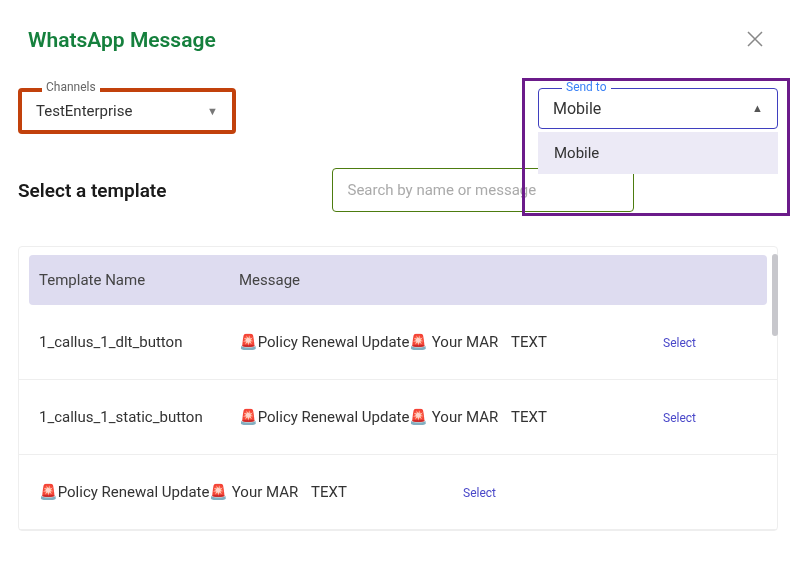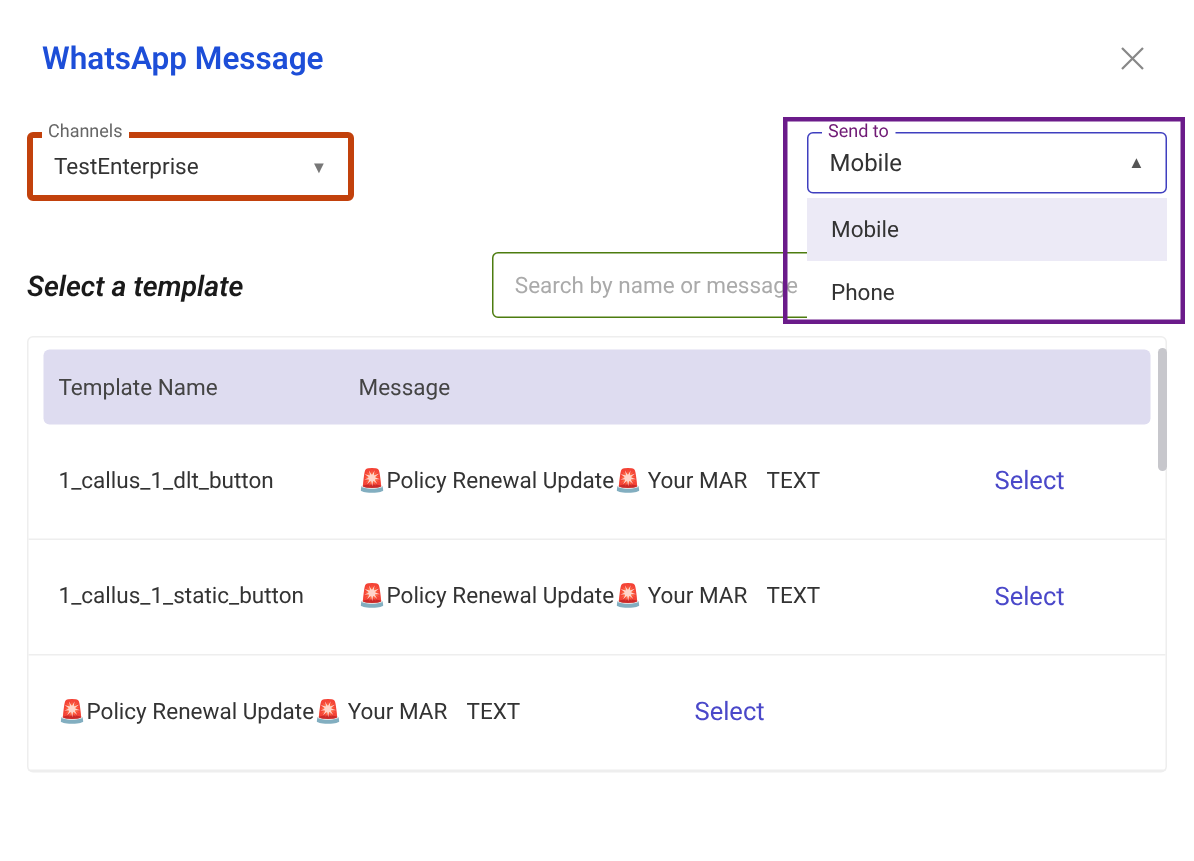--- a/index.html
+++ b/index.html
@@ -1,53 +1,53 @@
 <!DOCTYPE html>
 <html><head>
   <meta charset="utf-8">
   <style>
     * { box-sizing: border-box; margin: 0; padding: 0; font-family: -apple-system, BlinkMacSystemFont, "Segoe UI", Roboto, sans-serif; }
     body { width: 796px; height: 574px; background: #fff; position: relative; }
 
     .header { display: flex; justify-content: space-between; align-items: center; padding: 24px 28px 12px 28px; }
-    .title { font-size: 21px; font-weight: 600; color: #1d4ed8; }
+    .title { font-size: 21px; font-weight: 600; color: #15803d; }
     .close-btn { cursor: pointer; color: #888; font-size: 24px; line-height: 1; padding: 4px; }
 
     .filters { display: flex; justify-content: space-between; padding: 20px 18px 0 18px; gap: 20px; }
     .field-wrap { position: relative; }
-    .field-label { position: absolute; top: -8px; left: 10px; background: #fff; padding: 0 4px; font-size: 12px; color: #666; z-index: 2; }
+    .field-label { position: absolute; top: -8px; left: 24px; background: #fff; padding: 0 4px; font-size: 12px; color: #666; z-index: 2; }
     .select-box { border: 4px solid #c2410c; border-radius: 4px; padding: 10px 14px; min-width: 218px; display: flex; justify-content: space-between; align-items: center; cursor: pointer; font-size: 15px; color: #333; }
     .select-box .caret { color: #777; font-size: 11px; }
 
     .sendto-wrap { position: relative; }
     .highlight-box { position: absolute; top: -10px; right: -12px; width: 268px; height: 138px; border: 3px solid #6b1b8a; pointer-events: none; z-index: 5; }
     .sendto-select { border: 1.5px solid #3f3fbf; border-radius: 4px; padding: 10px 14px; width: 240px; display: flex; justify-content: space-between; align-items: center; cursor: pointer; font-size: 16px; color: #333; }
     .sendto-select .caret-up { color: #555; font-size: 11px; }
     .dropdown { position: absolute; top: 44px; left: 0; width: 240px; background: #fff; z-index: 4; }
     .dropdown-item { padding: 12px 16px; font-size: 15px; color: #333; cursor: pointer; }
     .dropdown-item.selected { background: #eceaf6; }
 
     .template-row { display: flex; align-items: center; padding: 34px 18px 12px 18px; gap: 20px; }
-    .template-title { flex: 0 0 auto; font-size: 19px; font-weight: 600; color: #1a1a1a; font-style: italic; }
+    .template-title { flex: 0 0 auto; font-size: 19px; font-weight: 600; color: #1a1a1a; }
     .search-input { flex: 0 0 302px; margin-left: 146px; border: 1px solid #4d7c0f; border-radius: 4px; padding: 12px 14px; font-size: 15px; color: #333; }
     .search-input::placeholder { color: #aaa; }
 
     .table-area { padding: 0 18px 0 18px; position: relative; }
-    .table-container { border: 1px solid #eee; border-radius: 4px; padding: 8px 0 0 0; position: relative; }
+    .table-container { border: 1px solid #eee; border-radius: 4px; padding: 8px 0 0 0; position: relative; margin-top: 22px; }
     .scrollbar { position: absolute; right: 18px; top: 8px; width: 6px; height: 82px; background: #c7c7cc; border-radius: 3px; }
     .thead { display: flex; background: #dedcf0; border-radius: 4px; margin: 0 10px; padding: 16px 10px; font-size: 15px; color: #444; }
     .col-name { flex: 0 0 200px; }
     .col-msg { flex: 0 0 272px; }
     .col-type { flex: 0 0 152px; }
     .col-act { flex: 1; text-align: left; }
 
     .trow { display: flex; align-items: flex-start; margin: 0 0; padding: 28px 20px; border-bottom: 1px solid #eee; font-size: 15px; color: #333; }
     .trow .col-name { white-space: nowrap; overflow: hidden; text-overflow: clip; padding-right: 6px; }
     .trow .col-msg { white-space: nowrap; overflow: hidden; text-overflow: clip; padding-right: 6px; }
-    .select-link { color: #4a48c9; cursor: pointer; font-size: 17px; }
+    .select-link { color: #4a48c9; cursor: pointer; font-size: 12px; }
   </style>
 </head>
 <body>
 
 <div class="header">
   <div class="title">WhatsApp Message</div>
   <div class="close-btn">
     <svg width="18" height="18" viewBox="0 0 18 18">
         <path d="M2 2 L16 16 M16 2 L2 16" stroke="#888" stroke-width="1.5" fill="none"></path>
       </svg>
@@ -58,28 +58,27 @@
   <div class="field-wrap">
     <span class="field-label">Channels</span>
     <div class="select-box">
       <span>TestEnterprise</span>
       <span class="caret">▼</span>
     </div>
   </div>
 
   <div class="field-wrap sendto-wrap">
     <div class="highlight-box"></div>
-    <span class="field-label" style="color:#701a75;">Send to</span>
+    <span class="field-label" style="color:#3b82f6;">Send to</span>
     <div class="sendto-select">
       <span>Mobile</span>
       <span class="caret-up">▲</span>
     </div>
     <div class="dropdown">
       <div class="dropdown-item selected">Mobile</div>
-      <div class="dropdown-item">Phone</div>
     </div>
   </div>
 </div>
 
 <div class="template-row">
   <div class="template-title">Select a template</div>
   <input class="search-input" type="text" placeholder="Search by name or message" style="">
 </div>
 
 <div class="table-area">

